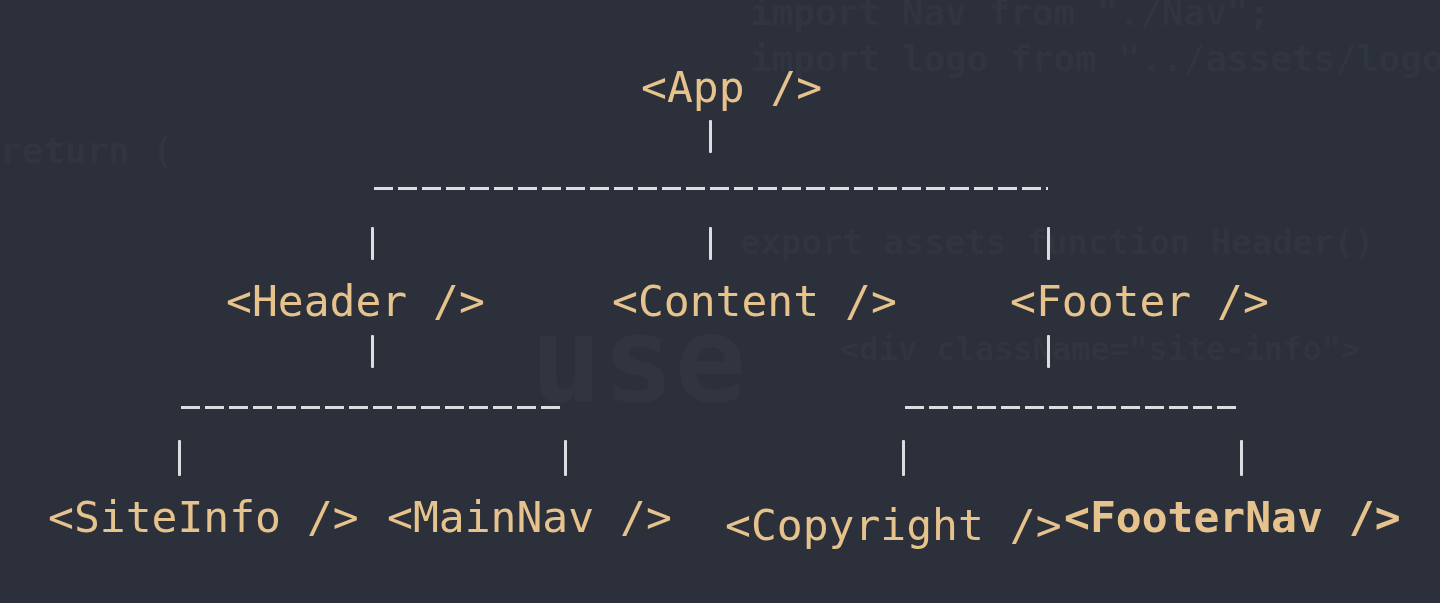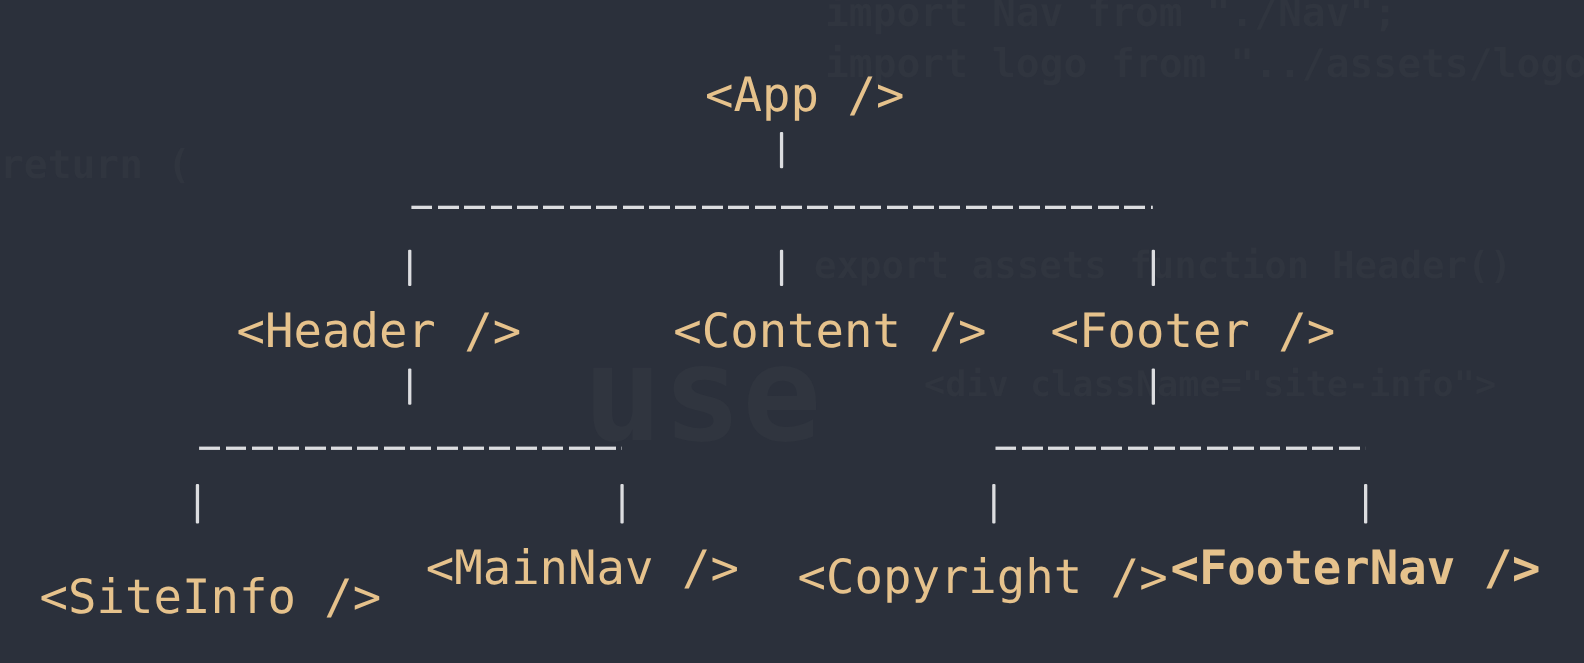--- a/index.html
+++ b/index.html
@@ -55,31 +55,31 @@
 <div class="bg-code" style="left:840px; top:330px; font-size:32px;">&lt;div className="site-info"&gt;</div>
 
 <div class="node" style="left:641px; top:66px;">&lt;App /&gt;</div>
 <div class="vline" style="left:709px; top:120px; height:33px;"></div>
 
 <div class="hdash" style="left:374px; top:187px; width:674px;"></div>
 <div class="vline" style="left:371px; top:227px; height:33px;"></div>
 <div class="vline" style="left:709px; top:227px; height:33px;"></div>
 <div class="vline" style="left:1047px; top:227px; height:33px;"></div>
 
-<div class="node" style="left:215px; top:280px;">&lt;Header /&gt;</div>
+<div class="node" style="left:226px; top:280px;">&lt;Header /&gt;</div>
 <div class="node" style="left:612px; top:280px;">&lt;Content /&gt;</div>
-<div class="node" style="left:955px; top:280px;">&lt;Footer /&gt;</div>
+<div class="node" style="left:1010px; top:280px;">&lt;Footer /&gt;</div>
 
 <div class="vline" style="left:371px; top:335px; height:33px;"></div>
 <div class="vline" style="left:1047px; top:335px; height:33px;"></div>
 
 <div class="hdash" style="left:181px; top:406px; width:384px;"></div>
 <div class="hdash" style="left:905px; top:406px; width:336px;"></div>
 
 <div class="vline" style="left:178px; top:440px; height:36px;"></div>
 <div class="vline" style="left:564px; top:440px; height:36px;"></div>
 <div class="vline" style="left:902px; top:440px; height:36px;"></div>
 <div class="vline" style="left:1240px; top:440px; height:36px;"></div>
 
-<div class="node" style="left:36px; top:496px;margin-top:26px;">&lt;SiteInfo /&gt;</div>
+<div class="node" style="left:48px; top:496px;">&lt;SiteInfo /&gt;</div>
 <div class="node" style="left:387px; top:496px;text-align:center;">&lt;MainNav /&gt;</div>
 <div class="node" style="left:725px; top:504px;">&lt;Copyright /&gt;</div>
 <div class="node" style="left:1064px; top:496px;font-weight:bold;">&lt;FooterNav /&gt;</div>
 
 </body></html>

